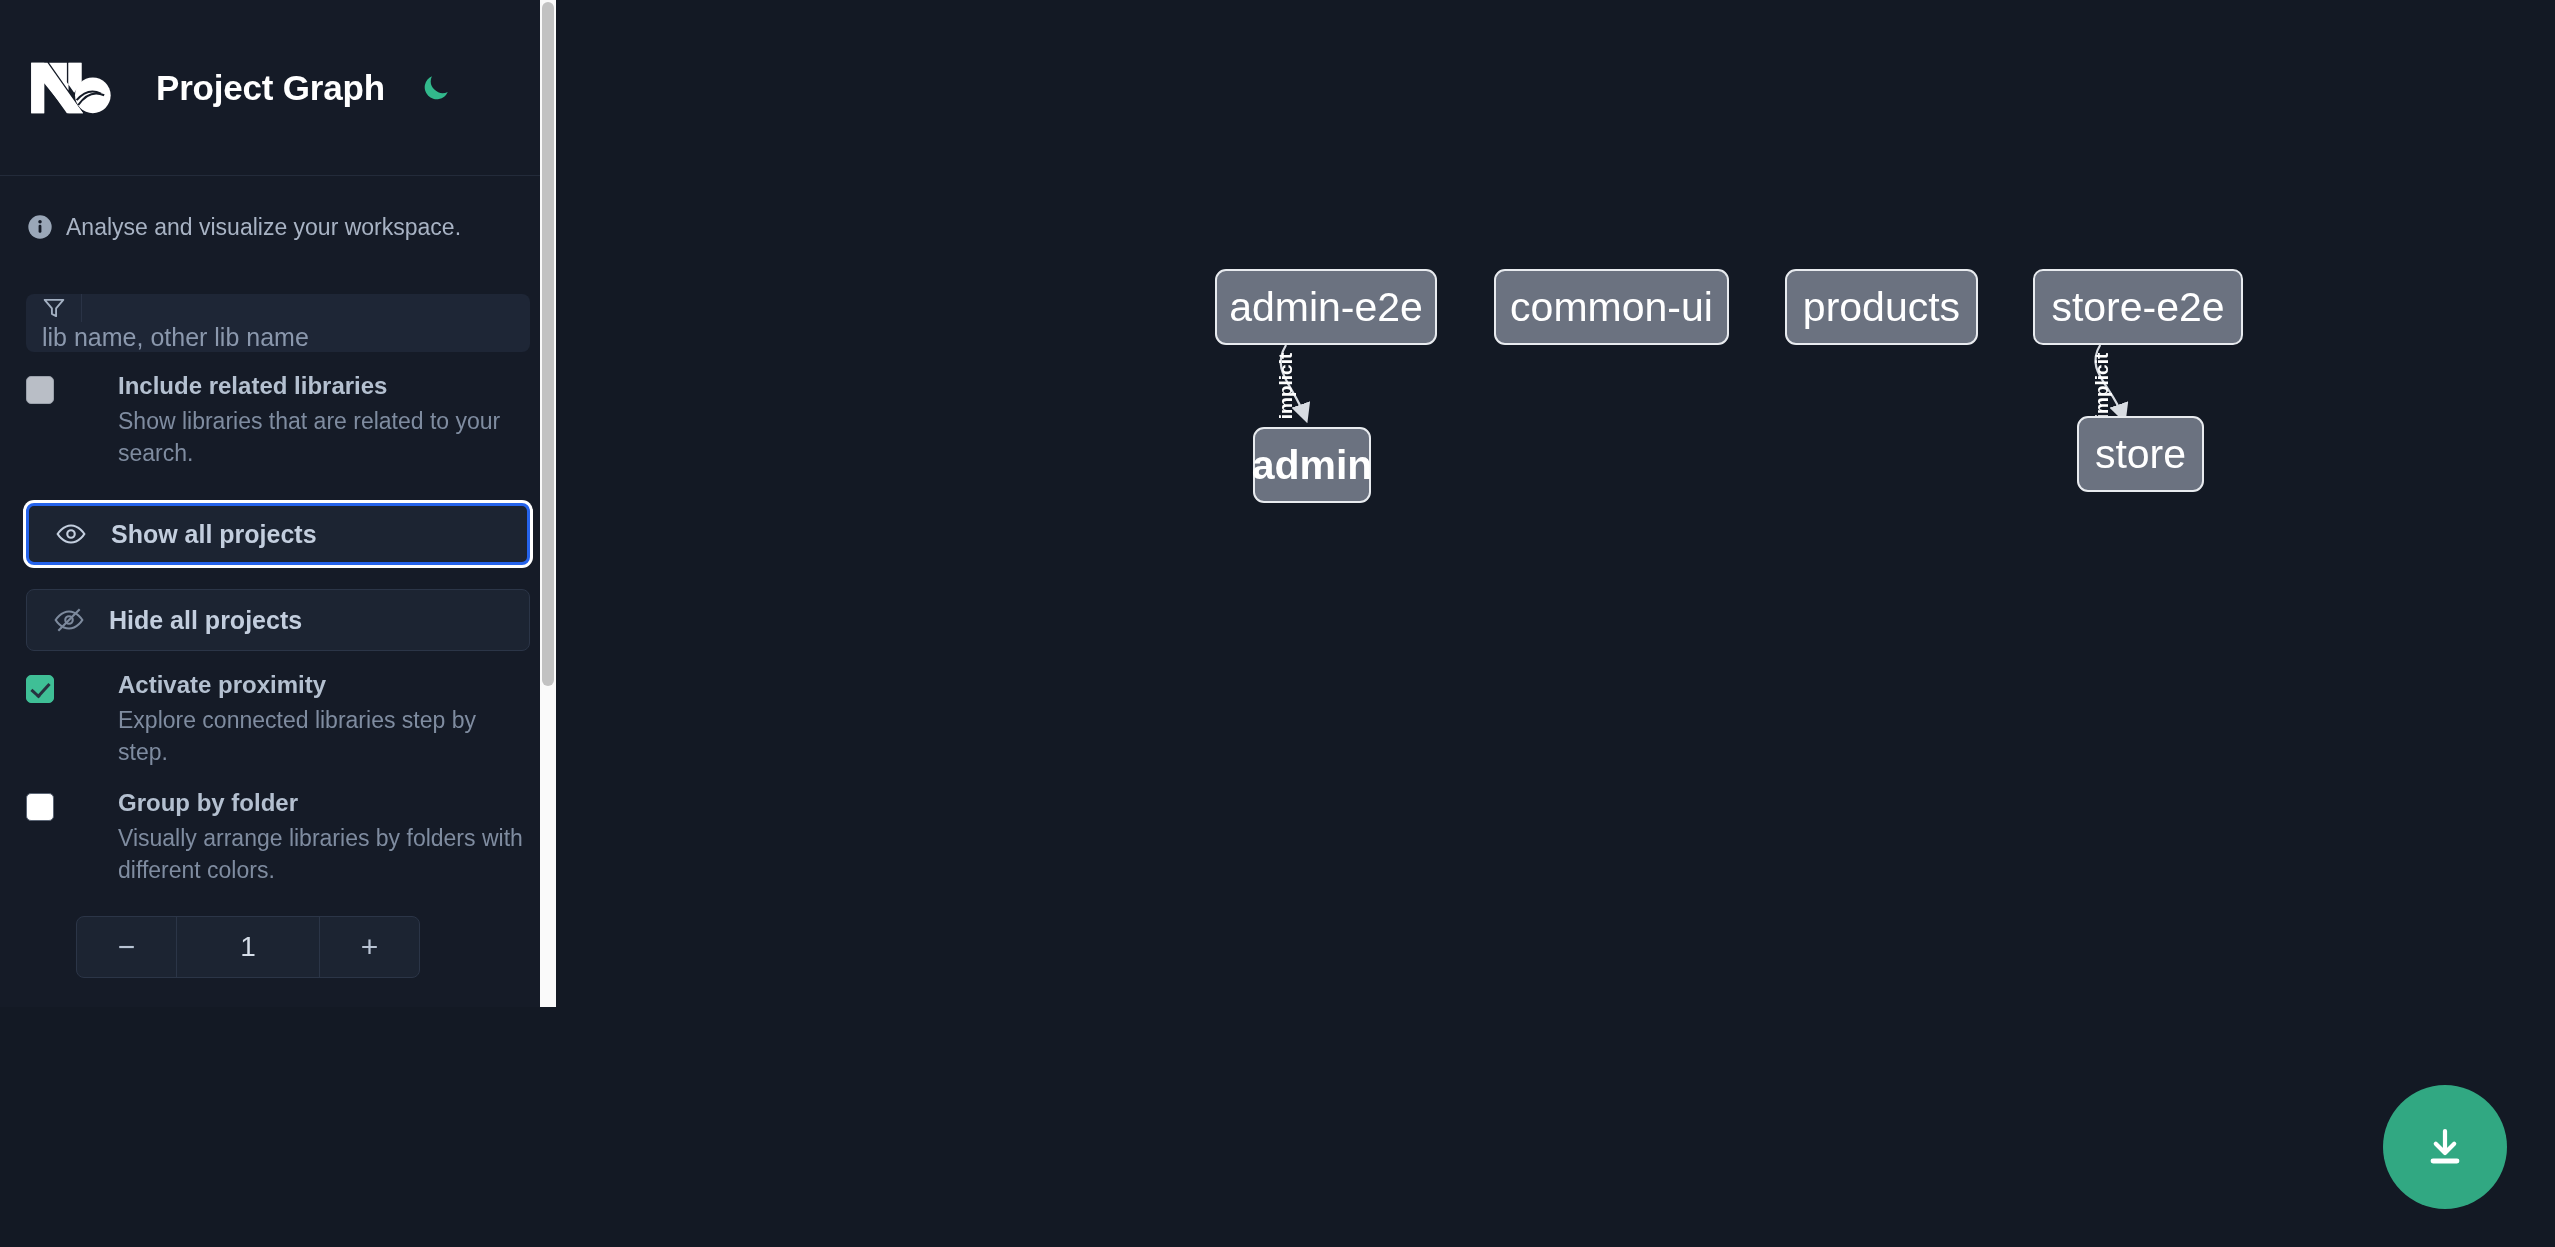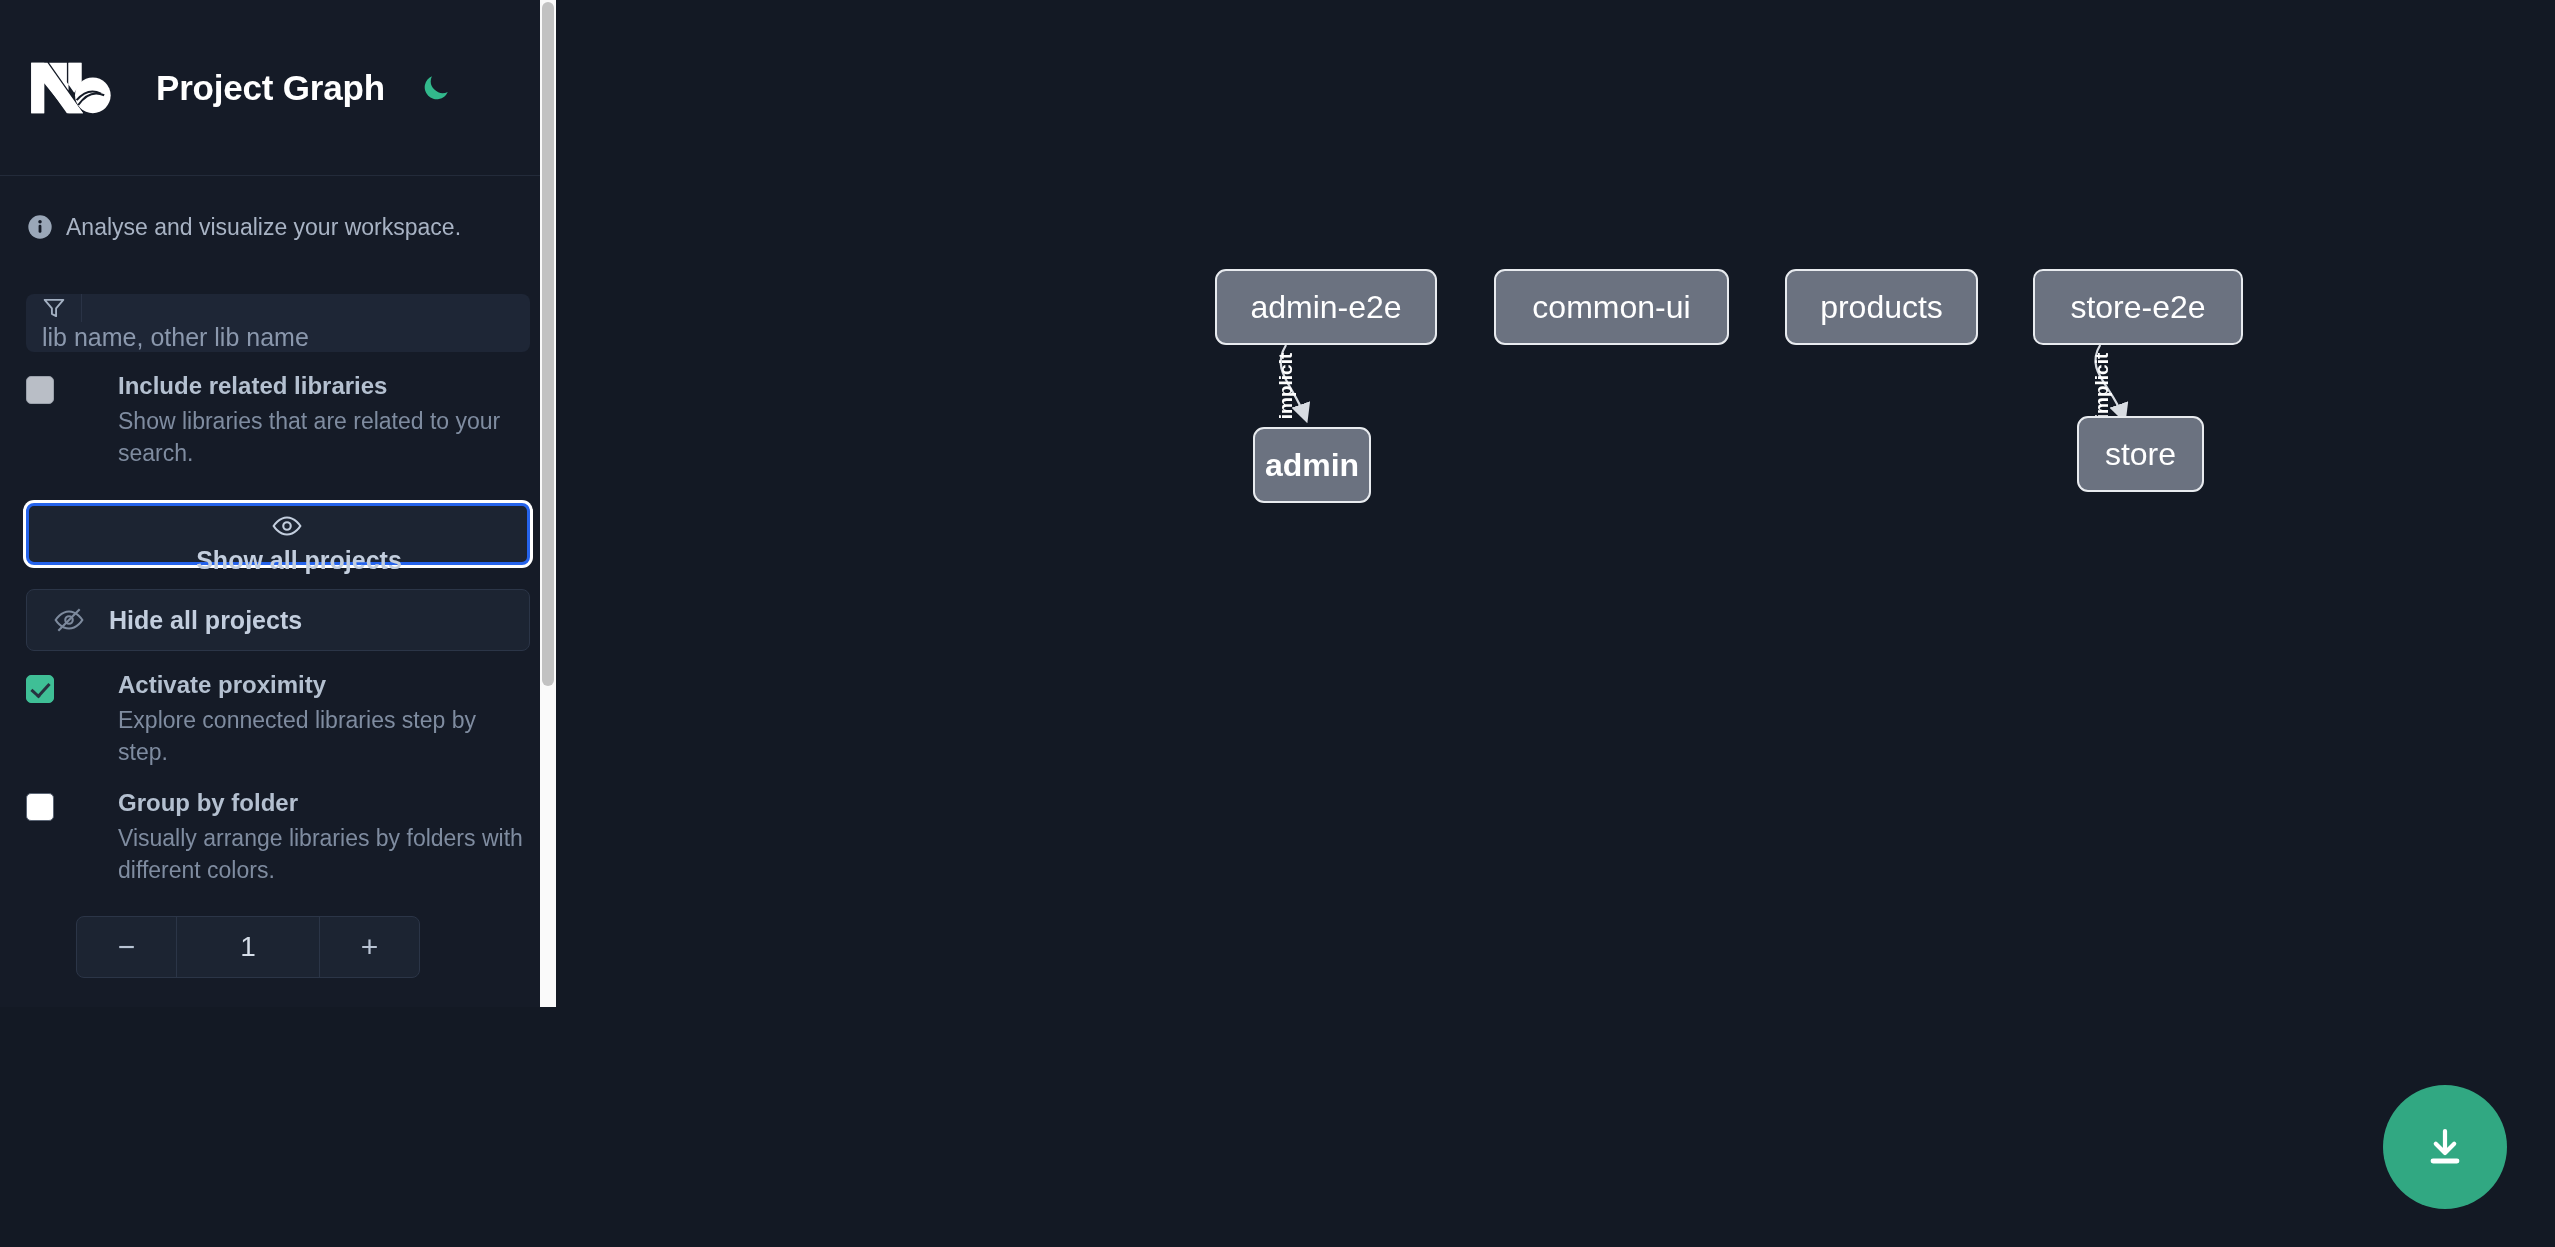--- a/index.html
+++ b/index.html
@@ -89,21 +89,20 @@
     height: 62px; border-radius: 8px;
     background: #1c2432; border: 1px solid #2b3547;
     padding-left: 26px; cursor: pointer; color: #c3cede;
     font-size: 25px; font-weight: 700;
   }
   .btn .bicon { width: 40px; flex: 0 0 40px; display: flex; align-items: center; }
   .btn .blabel { margin-left: 16px; }
   .btn.focused {
     border: 3px solid #2563eb;
     box-shadow: 0 0 0 3px #ffffff;
-    flex-direction: column;
   }
   .btn-show { margin-top: 34px; }
   .btn-hide { margin-top: 24px; }
 
   .stepper {
     display: flex; margin-top: 30px; margin-left: 50px;
     width: 344px; height: 62px;
     border: 1px solid #2b3547; border-radius: 8px;
     background: #1c2432; overflow: hidden;
   }
@@ -132,21 +131,21 @@
   #canvas {
     position: relative; flex: 1; height: 1247px;
     background: #131924; overflow: hidden;
   }
   .node {
     position: absolute;
     background: #6b7280;
     border: 2.5px solid #e8ebef;
     border-radius: 11px;
     display: flex; align-items: center; justify-content: center;
-    color: #ffffff; font-size: 32px; white-space: nowrap;
+    color: #ffffff; font-size: 41px; white-space: nowrap;
     cursor: pointer;
   }
   #edges { position: absolute; left: 0; top: 0; width: 100%; height: 100%; }
 
   .fab {
     position: absolute; right: 48px; bottom: 38px;
     width: 124px; height: 124px; border-radius: 50%;
     background: #31a882; display: flex; align-items: center; justify-content: center;
     cursor: pointer;
   }

